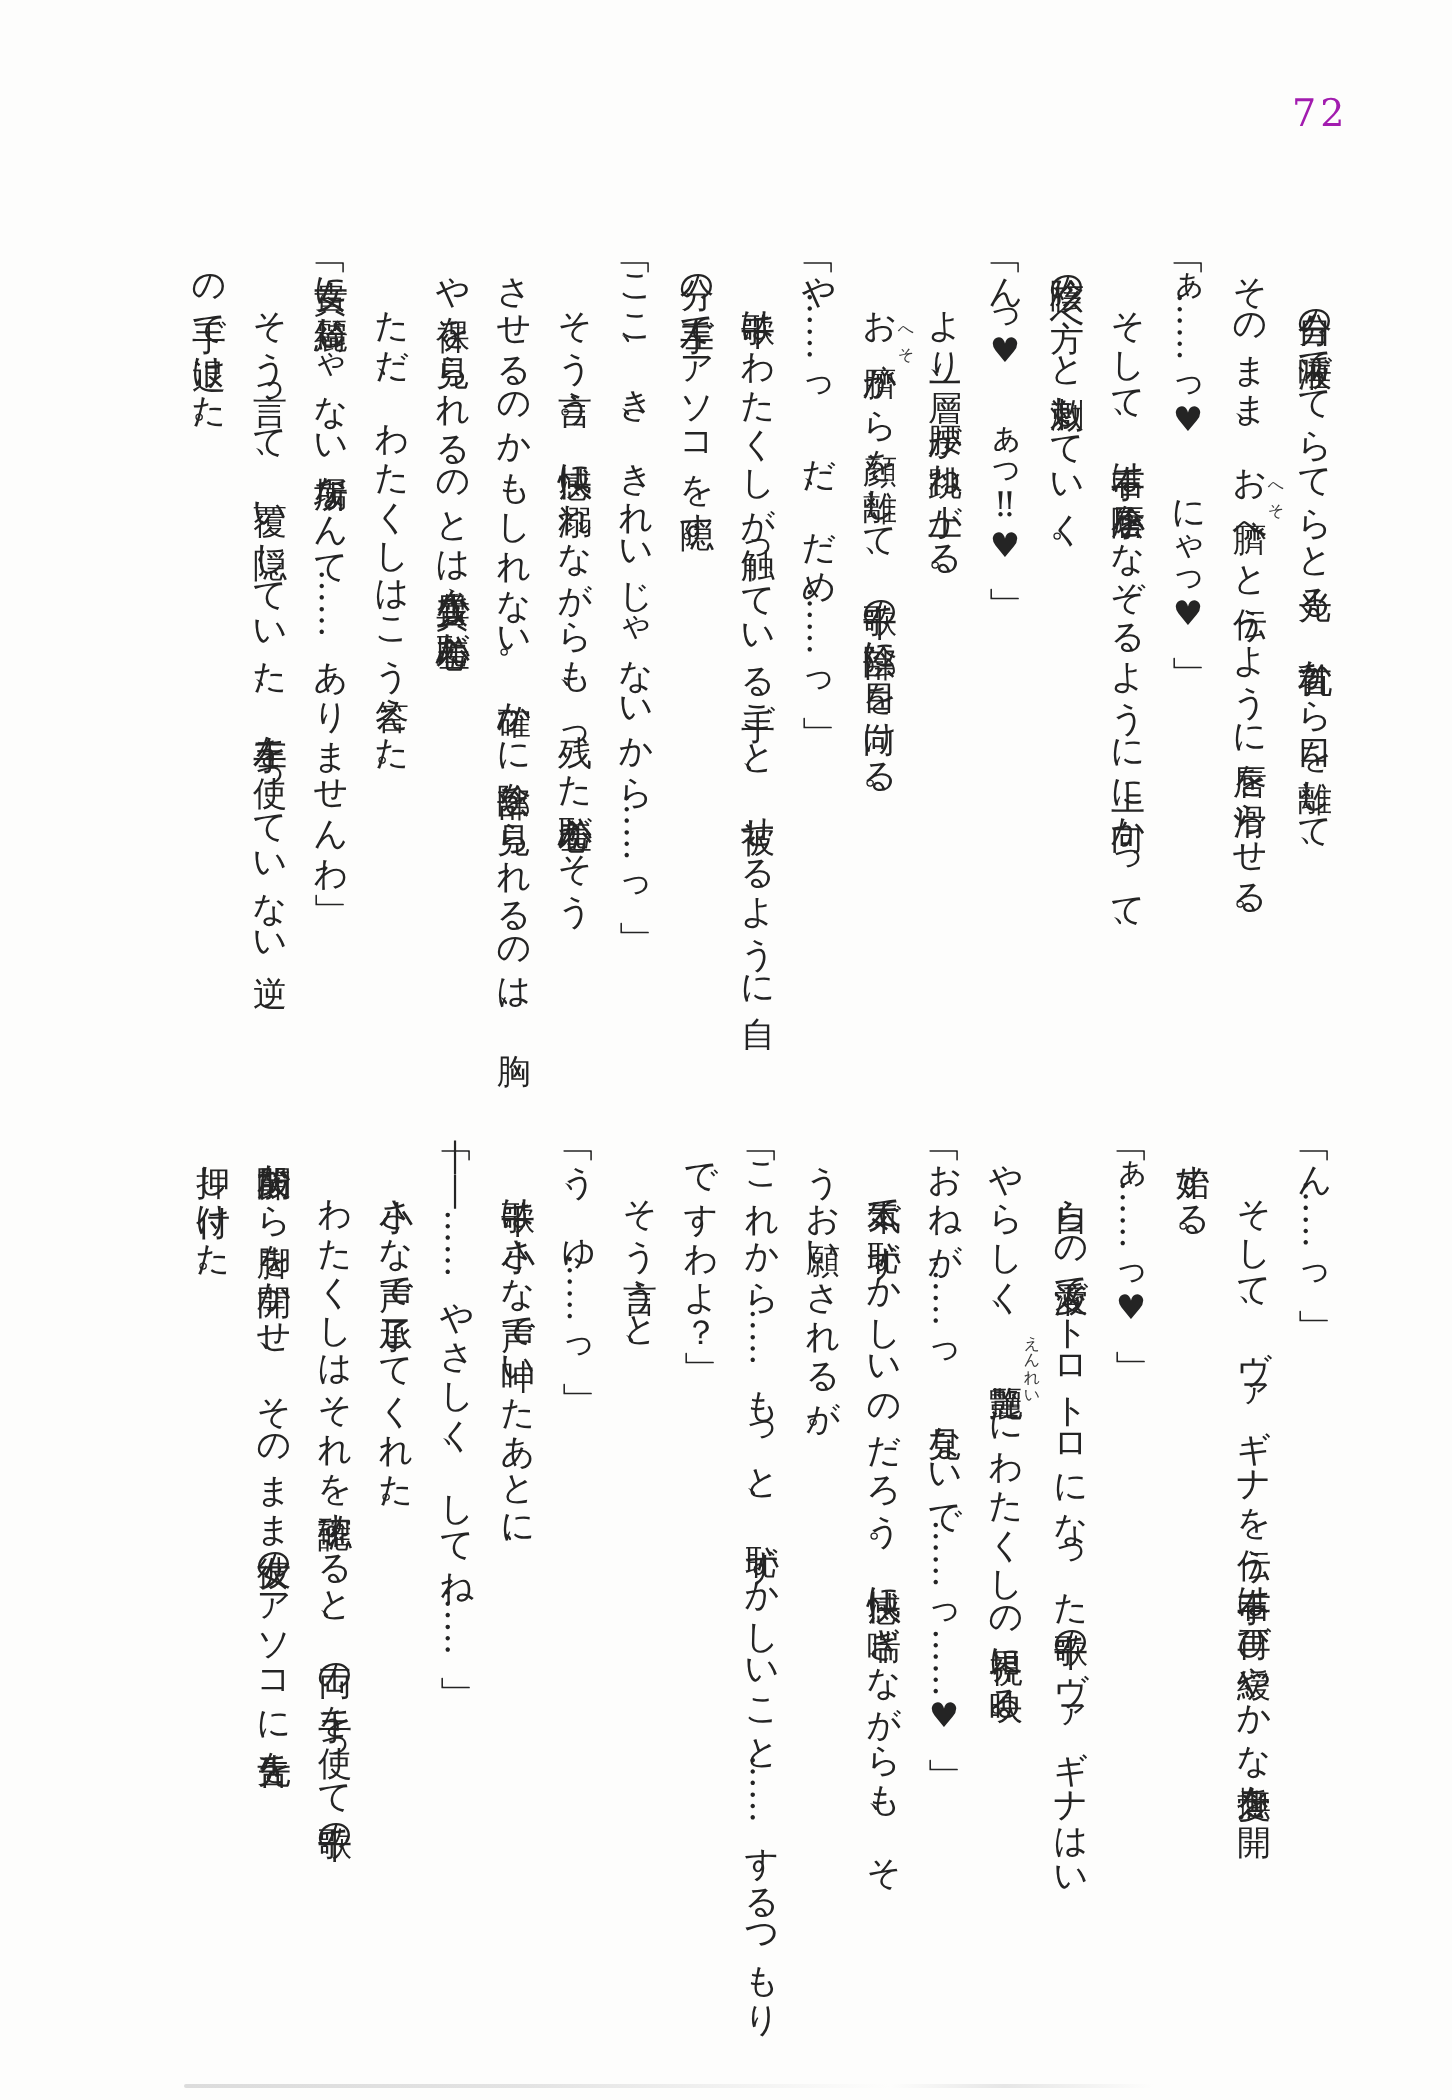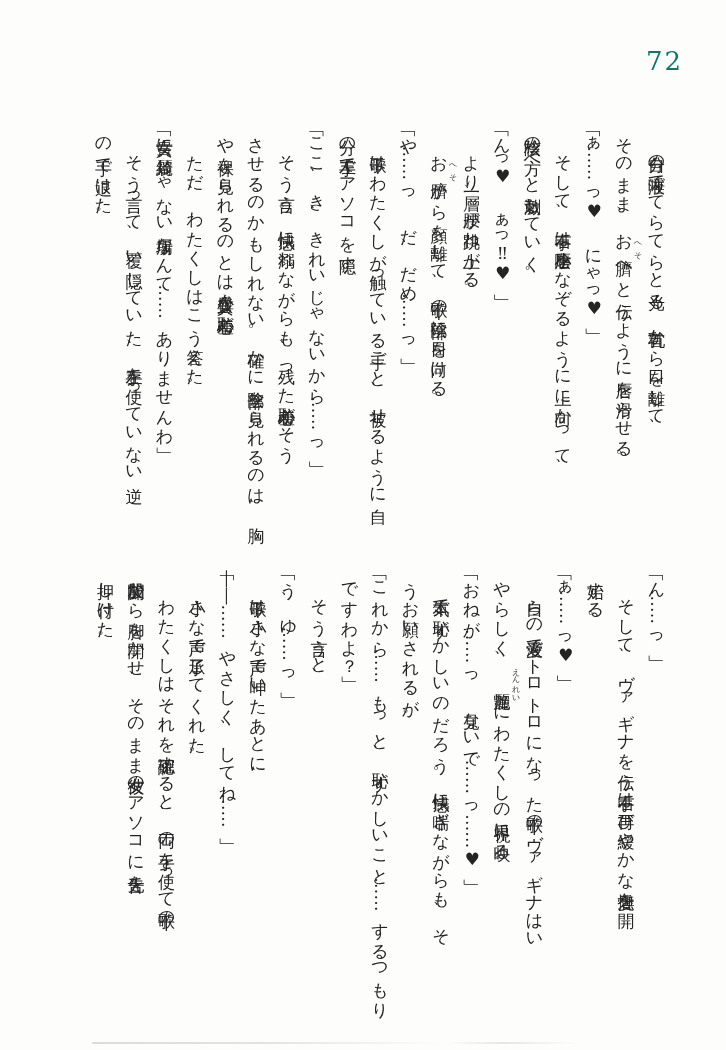--- a/index.html
+++ b/index.html
@@ -9,23 +9,23 @@
     height: 1050px;
     background: #fdfdfc;
     overflow: hidden;
     font-family: "DejaVu Serif", "Liberation Serif", serif;
     color: #242424;
   }
   .page-number {
     position: absolute;
     top: 46px;
     left: 646px;
-    font-size: 26px;
+    font-size: 19px;
     letter-spacing: 2px;
-    color: #0f766e;
+    color: #a21caf;
     text-align: center;
   }
   .text-block {
     position: absolute;
     right: 54px;
     writing-mode: vertical-rl;
     text-orientation: mixed;
     font-size: 17px;
     white-space: nowrap;
   }

